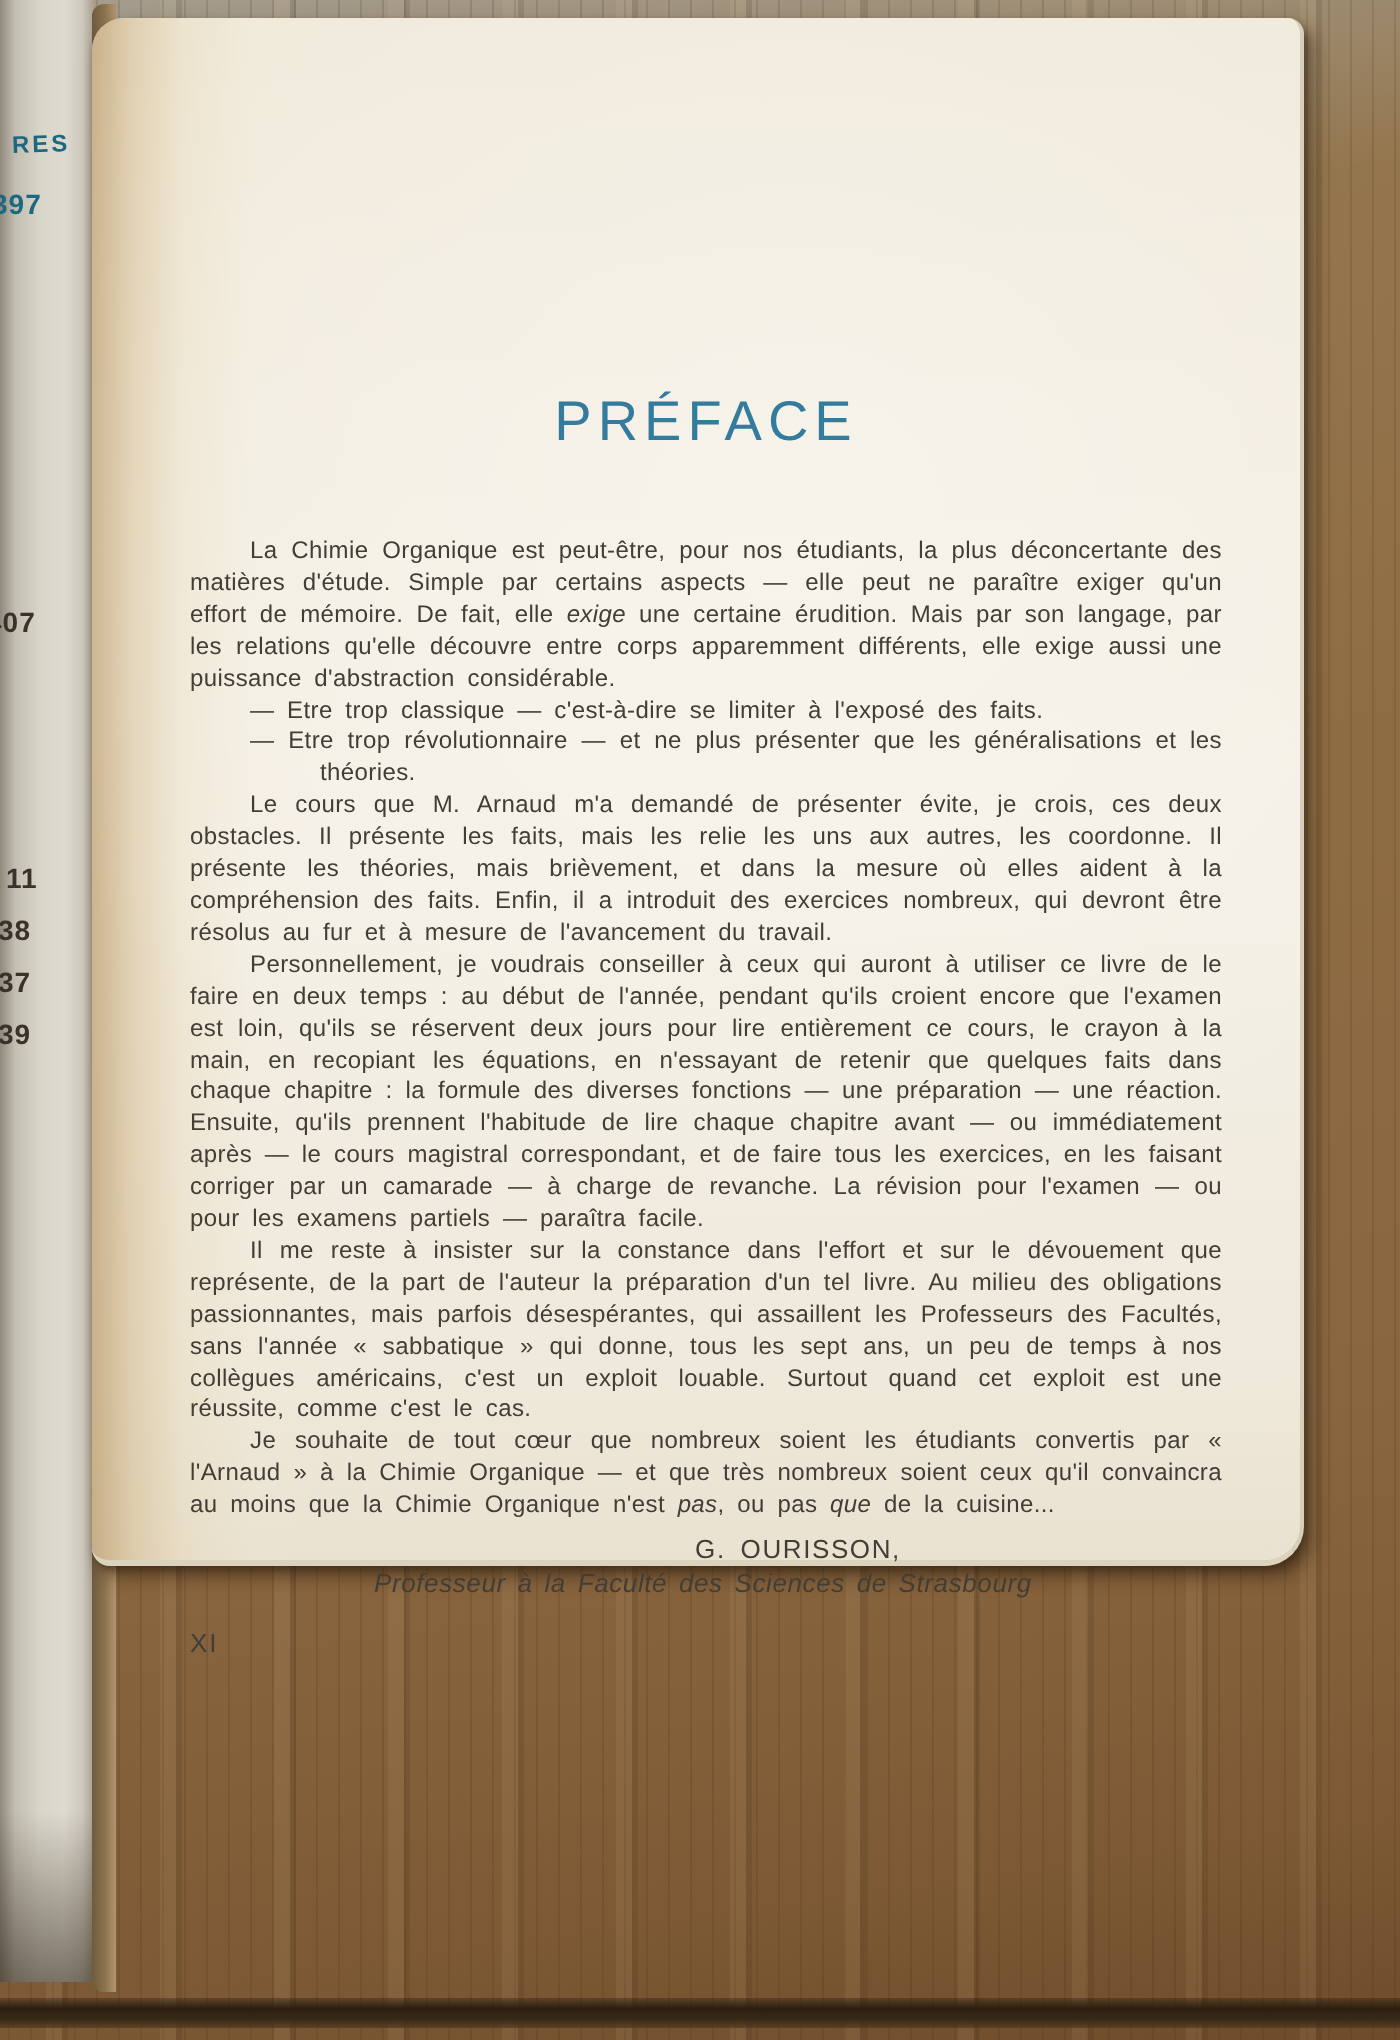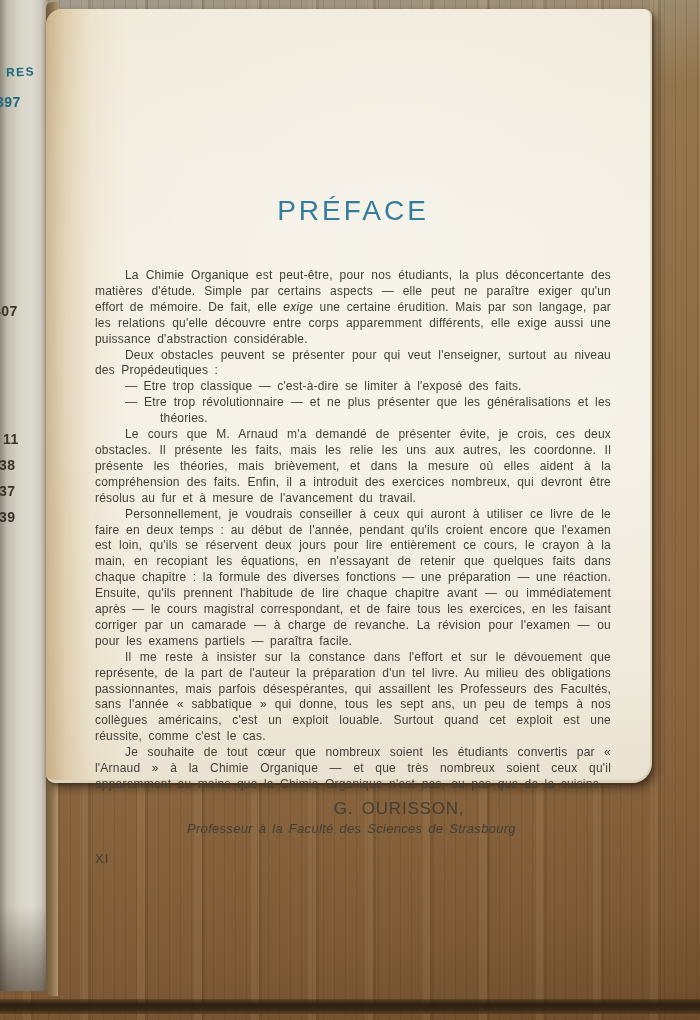--- a/index.html
+++ b/index.html
@@ -82,21 +82,21 @@
   }
   p.body,p.bullet{
     margin:0;font-size:12px;line-height:15.9px;
     text-align:justify;letter-spacing:.2px;word-spacing:2.8px;
   }
   p.body{text-indent:30px;}
   p.bullet{padding-left:65px;text-indent:-35px;}
   .it{font-style:italic;}
   .signature{
     margin:6px 0 0 92px;text-align:center;
-    font-size:17px;letter-spacing:.8px;word-spacing:3px;
+    font-size:13px;letter-spacing:.8px;word-spacing:3px;
   }
   .role{
     margin:2px 0 0 92px;text-align:left;font-style:italic;
     font-size:13px;letter-spacing:.3px;word-spacing:2px;
   }
   .folio{margin-top:15px;text-align:left;padding-right:32px;
     font-size:13px;letter-spacing:1px;}
 </style>
 </head>
 <body>
@@ -114,25 +114,24 @@
   <span class="spine-num sp-39">39</span>
 </div>
 
 <div class="spine-gap"></div>
 
 <div class="page">
   <div class="content">
     <h1 class="title">PRÉFACE</h1>
 
     <p class="body"><span>La Chimie Organique est peut-être, pour nos étudiants, la plus déconcertante des matières d'étude. Simple par certains aspects — elle peut ne paraître exiger qu'un effort de mémoire. De fait, elle </span><span class="it">exige</span><span> une certaine érudition. Mais par son langage, par les relations qu'elle découvre entre corps apparemment différents, elle exige aussi une puissance d'abstraction considérable.</span></p>
-    <p class="body"><span>Deux obstacles peuvent se présenter pour qui veut l'enseigner, surtout au niveau des Propédeutiques :</span></p>
     <p class="bullet"><span>— Etre trop classique — c'est-à-dire se limiter à l'exposé des faits.</span></p>
     <p class="bullet"><span>— Etre trop révolutionnaire — et ne plus présenter que les généralisations et les théories.</span></p>
     <p class="body"><span>Le cours que M. Arnaud m'a demandé de présenter évite, je crois, ces deux obstacles. Il présente les faits, mais les relie les uns aux autres, les coordonne. Il présente les théories, mais brièvement, et dans la mesure où elles aident à la compréhension des faits. Enfin, il a introduit des exercices nombreux, qui devront être résolus au fur et à mesure de l'avancement du travail.</span></p>
     <p class="body"><span>Personnellement, je voudrais conseiller à ceux qui auront à utiliser ce livre de le faire en deux temps : au début de l'année, pendant qu'ils croient encore que l'examen est loin, qu'ils se réservent deux jours pour lire entièrement ce cours, le crayon à la main, en recopiant les équations, en n'essayant de retenir que quelques faits dans chaque chapitre : la formule des diverses fonctions — une préparation — une réaction. Ensuite, qu'ils prennent l'habitude de lire chaque chapitre avant — ou immédiatement après — le cours magistral correspondant, et de faire tous les exercices, en les faisant corriger par un camarade — à charge de revanche. La révision pour l'examen — ou pour les examens partiels — paraîtra facile.</span></p>
     <p class="body"><span>Il me reste à insister sur la constance dans l'effort et sur le dévouement que représente, de la part de l'auteur la préparation d'un tel livre. Au milieu des obligations passionnantes, mais parfois désespérantes, qui assaillent les Professeurs des Facultés, sans l'année « sabbatique » qui donne, tous les sept ans, un peu de temps à nos collègues américains, c'est un exploit louable. Surtout quand cet exploit est une réussite, comme c'est le cas.</span></p>
-    <p class="body"><span>Je souhaite de tout cœur que nombreux soient les étudiants convertis par « l'Arnaud » à la Chimie Organique — et que très nombreux soient ceux qu'il apparemment au moins que la Chimie Organique n'est </span><span class="it">pas</span><span>, ou pas </span><span class="it">que</span><span> de la cuisine...</span></p>
+    <p class="body"><span>Je souhaite de tout cœur que nombreux soient les étudiants convertis par « l'Arnaud » à la Chimie Organique — et que très nombreux soient ceux qu'il convaincra au moins que la Chimie Organique n'est </span><span class="it">pas</span><span>, ou pas </span><span class="it">que</span><span> de la cuisine...</span></p>
 
     <div class="signature">G. OURISSON,</div>
     <div class="role">Professeur à la Faculté des Sciences de Strasbourg</div>
     <div class="folio">XI</div>
   </div>
 </div>
 
 </body></html>

